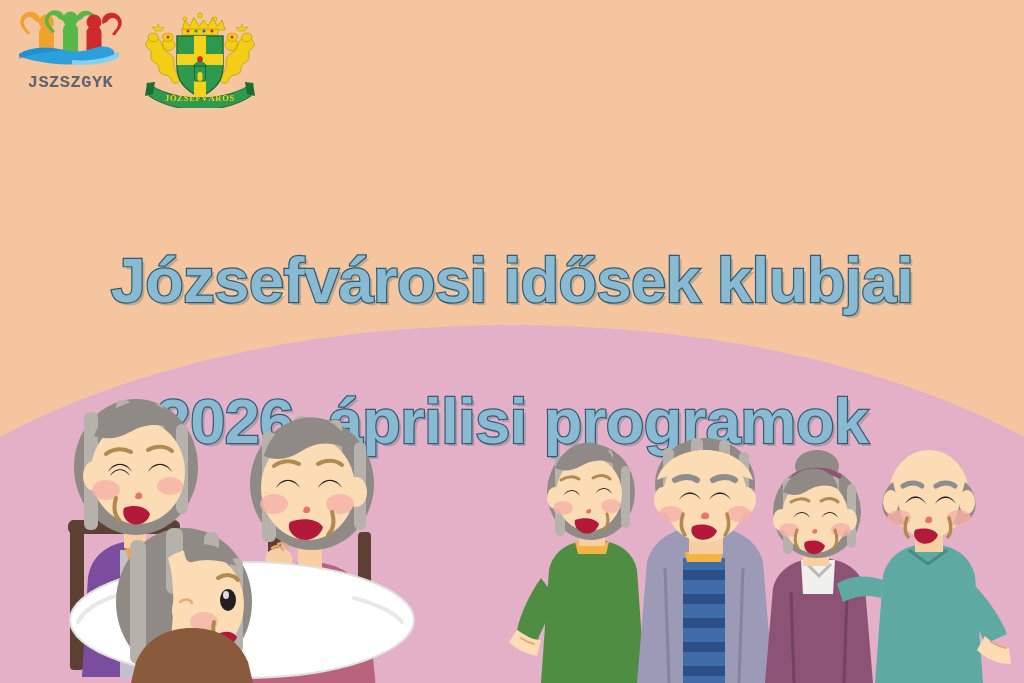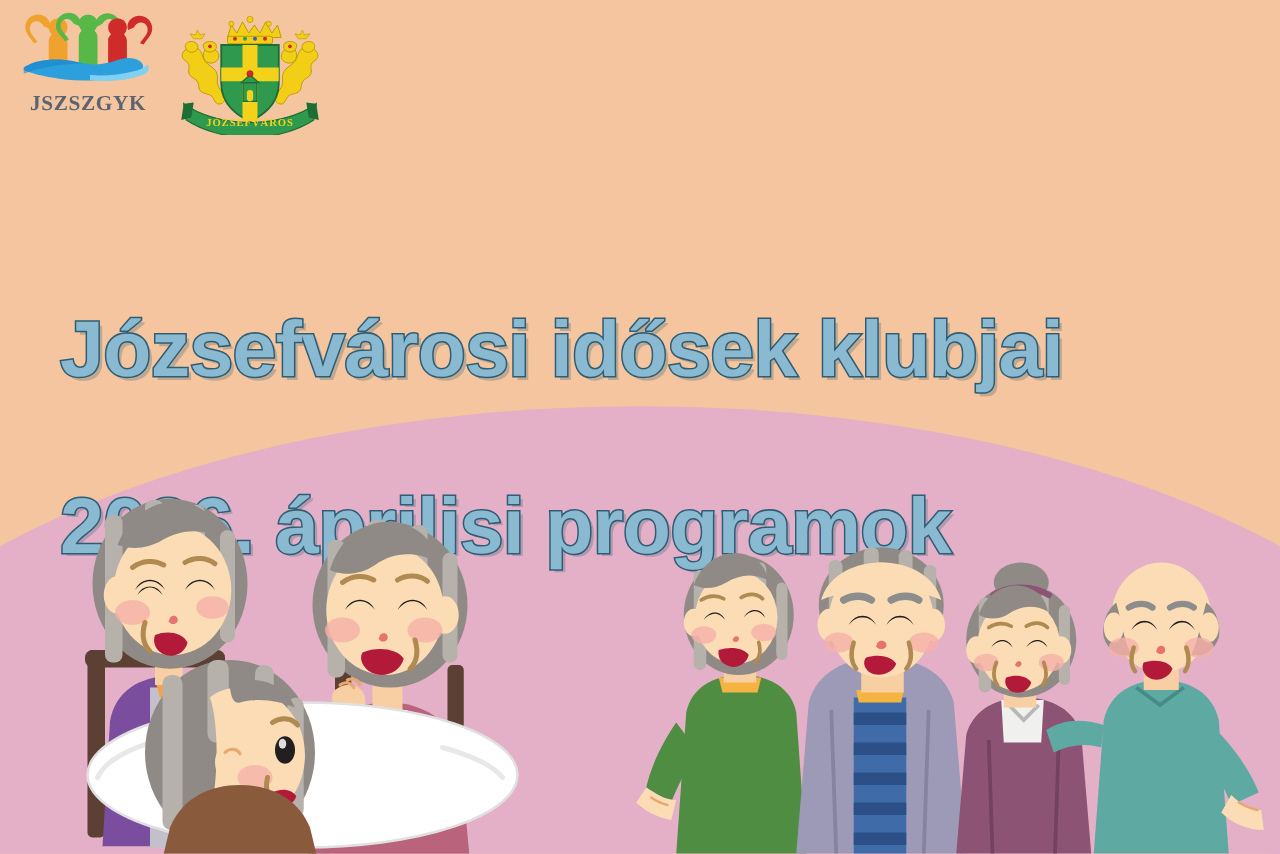--- a/index.html
+++ b/index.html
@@ -28,39 +28,38 @@
   
   .logo-row{
     position:absolute;left:18px;top:8px;
     display:flex;align-items:flex-start;gap:18px;
   }
 
   .jszszgyk{width:105px;}
   .jsz-mark{position:relative;width:105px;height:64px;}
   .jsz-text{
     text-align:center;font-weight:700;font-size:17px;letter-spacing:.5px;
-    color:#5b6470;margin-top:1px;font-family:Liberation Serif, serif;
+    color:#5b6470;margin-top:1px;font-family:Liberation Mono, monospace;
   }
   .crest{width:118px;height:100px;}
 
   
   .title{
     position:absolute;left:0;right:0;top:132px;
-    text-align:left;
+    text-align:center;
     font-family:"Liberation Sans", sans-serif;
     font-weight:700;
     font-size:63px;
     line-height:1.12;
     letter-spacing:-0.5px;
     color:#8ab9d2;
     -webkit-text-stroke:2.4px #2f5d73;
     paint-order:stroke fill;
     text-shadow:3px 3px 0 rgba(47,93,115,.28);
     white-space:pre-line;
-    padding-left:48px;
   }
   .title-line{display:block;}
   .title-line.l2{font-size:63px;}
 
   
   .ill{position:absolute;}
   .group-left{left:32px;top:372px;width:420px;height:311px;}
   .group-right{left:505px;top:430px;width:519px;height:253px;}
 </style>
 </head>

